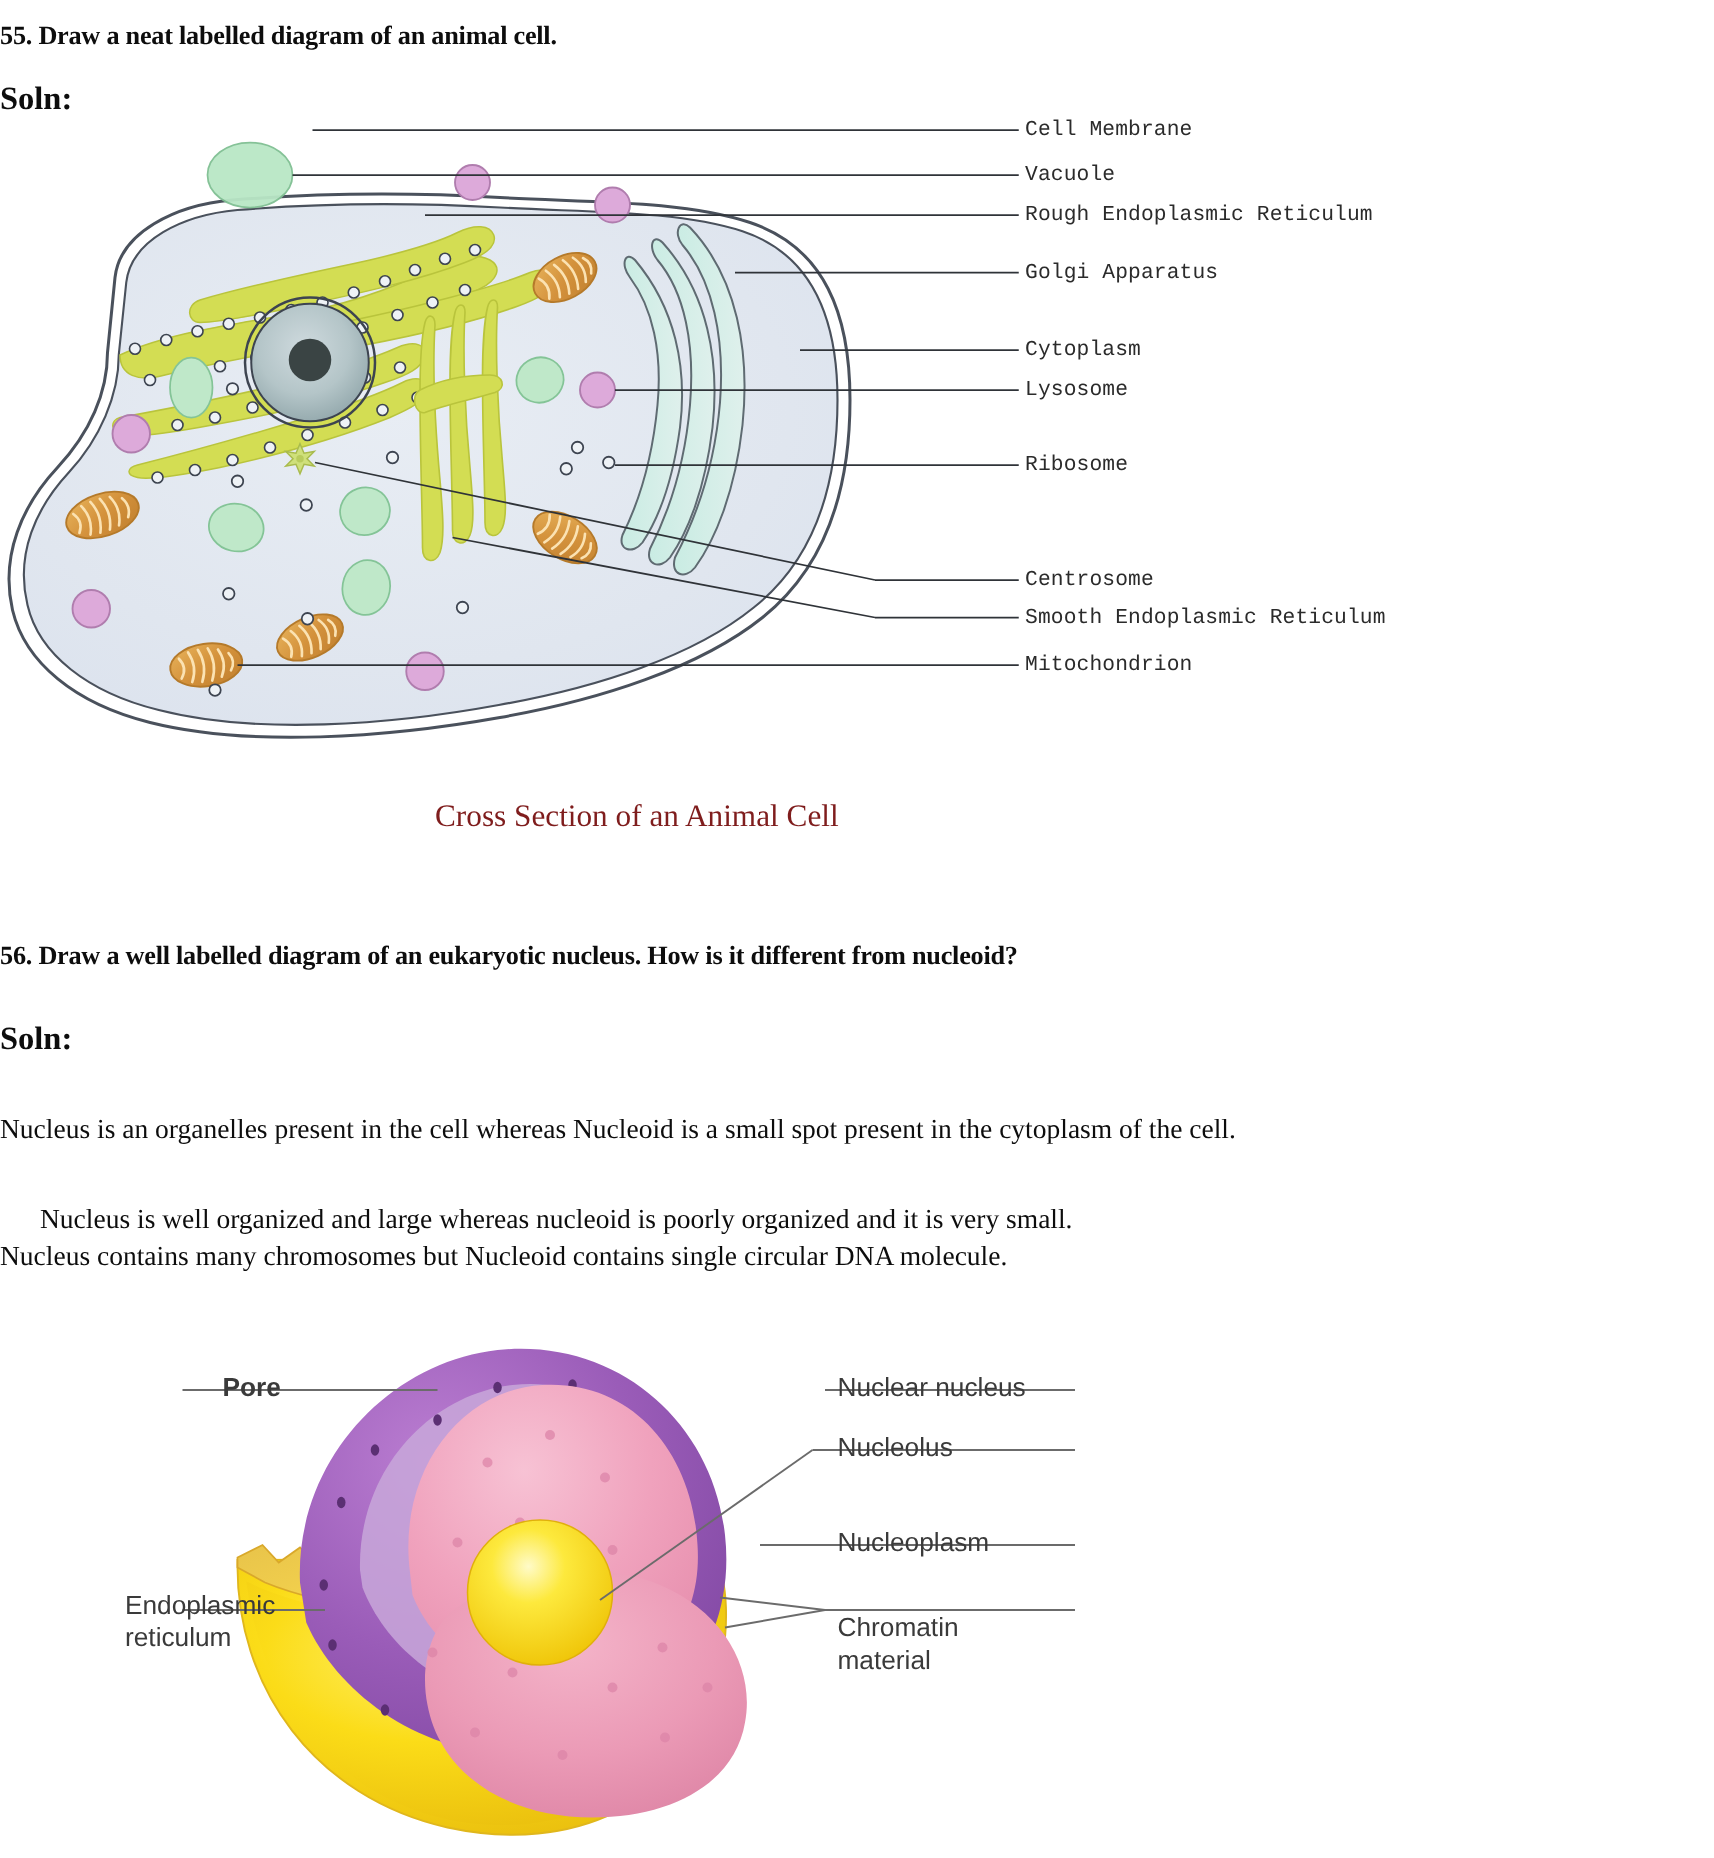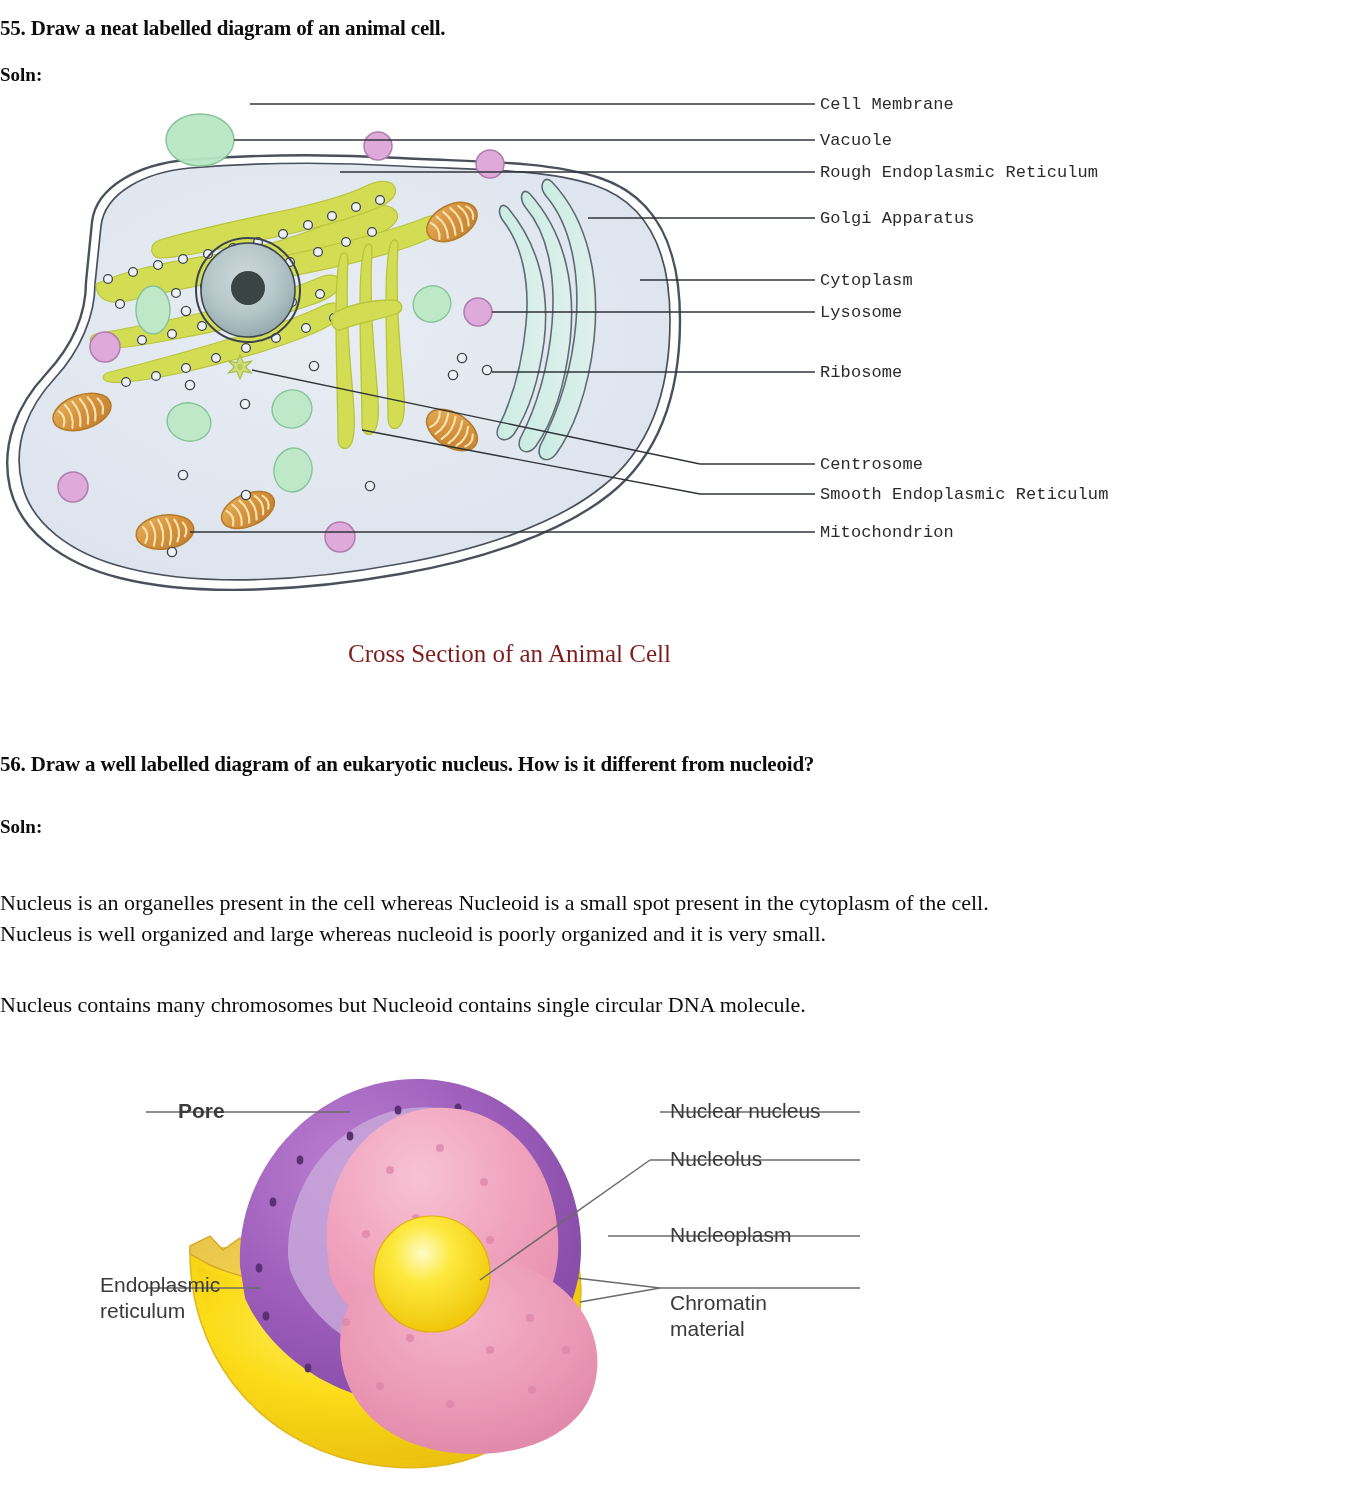--- a/index.html
+++ b/index.html
@@ -15,21 +15,21 @@
   .q-heading{
     position:absolute;
     font-weight:bold;
     font-size:21px;
     letter-spacing:-0.2px;
     white-space:nowrap;
   }
   .soln{
     position:absolute;
     font-weight:bold;
-    font-size:19px;
+    font-size:26px;
   }
   .body-line{
     position:absolute;
     font-size:22px;
     white-space:nowrap;
   }
   
   #animal-cell-figure{
     position:absolute;
     left:0; top:82px;
@@ -329,21 +329,21 @@
   <div class="cell-label" style="left:820px; top:441px;">Mitochondrion</div>
 </div>
 
 <div id="cell-caption">Cross Section of an Animal Cell</div>
 
 <div class="q-heading" style="left:0px; top:752px;">56. Draw a well labelled diagram of an eukaryotic nucleus. How is it different from nucleoid?</div>
 
 <div class="soln" style="left:0px; top:816px;">Soln:</div>
 
 <div class="body-line" style="left:0px; top:890px;">Nucleus is an organelles present in the cell whereas Nucleoid is a small spot present in the cytoplasm of the cell.</div>
-<div class="body-line" style="left:0px; top:921px;">Nucleus is well organized and large whereas nucleoid is poorly organized and it is very small.</div>
+<div class="body-line" style="left:0px; top:962px;padding-left:32px;">Nucleus is well organized and large whereas nucleoid is poorly organized and it is very small.</div>
 <div class="body-line" style="left:0px; top:992px;"> Nucleus contains many chromosomes but Nucleoid contains single circular DNA molecule.</div>
 
 <div id="nucleus-figure">
   <svg width="900" height="436" viewBox="0 0 900 436">
     <defs>
       <radialGradient id="erGrad" cx="40%" cy="30%" r="80%">
         <stop offset="0%" stop-color="#fff06a"></stop>
         <stop offset="45%" stop-color="#fbdc18"></stop>
         <stop offset="100%" stop-color="#e8bc0d"></stop>
       </radialGradient>

